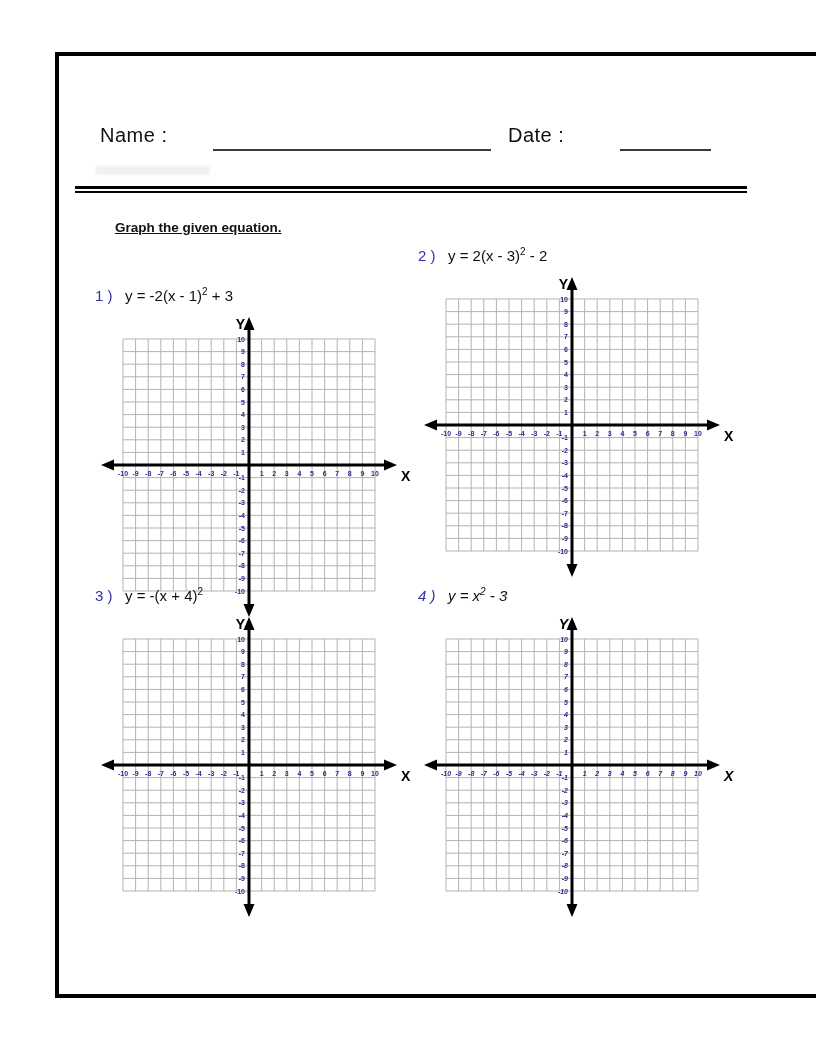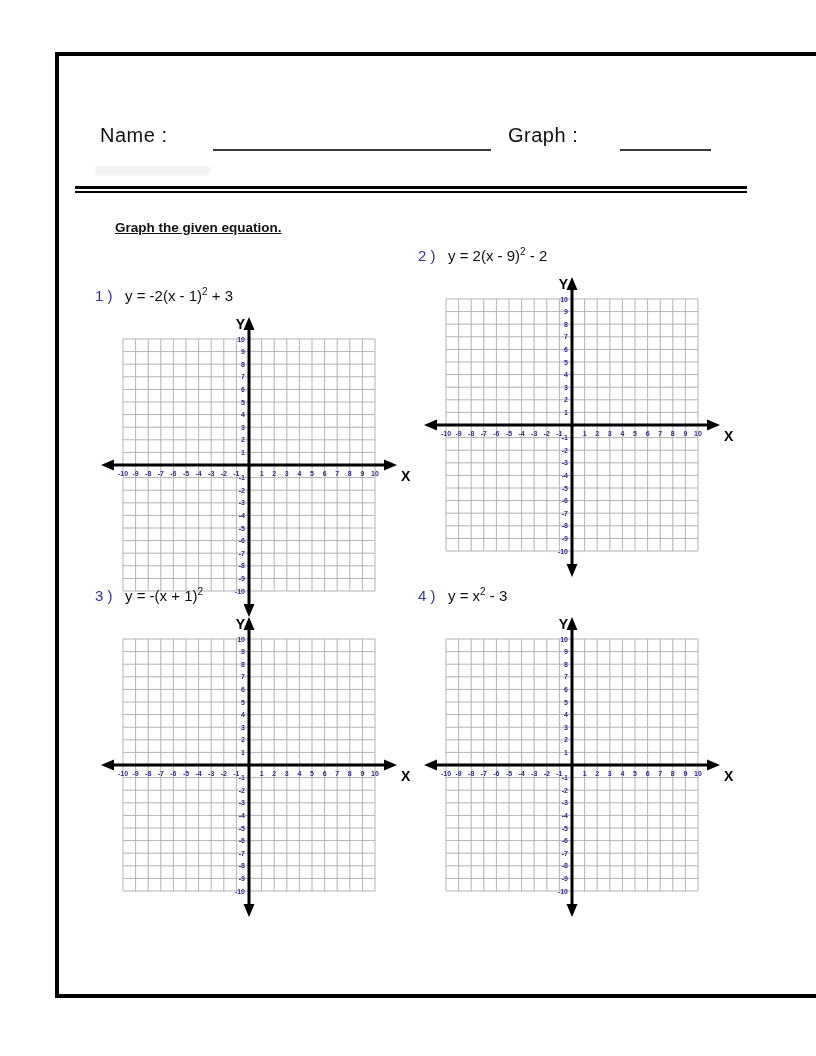--- a/index.html
+++ b/index.html
@@ -87,30 +87,30 @@
   .plot-svg {
     position: absolute;
     left: 4px;
     top: 26px;
     width: 320px;
     height: 310px;
   }
   .cell-1 { left: 36px;  top: 191px; margin-top: 40px; }
   .cell-2 { left: 359px; top: 191px; }
   .cell-3 { left: 36px;  top: 531px; }
-  .cell-4 { left: 359px; top: 531px; }
+  .cell-4 { left: 359px; top: 531px; font-style: italic; }
 </style>
 </head>
 <body>
 
 <div class="frame">
 
   <div class="abs header-label" style="left:41px; top:68px;">Name :</div>
   <div class="abs fill-line" style="left:154px; top:73px; width:278px;"></div>
-  <div class="abs header-label" style="left:449px; top:68px;">Graph :</div>
+  <div class="abs header-label" style="left:449px; top:68px;">Date :</div>
   <div class="abs fill-line" style="left:561px; top:73px; width:91px;"></div>
 
   <div class="abs smudge" style="left:36px; top:110px; width:115px; height:9px;"></div>
 
   <div class="abs double-rule" style="left:16px; top:130px; width:672px;"></div>
 
   <div class="abs instruction">Graph the given equation.</div>
 
   <div class="abs problem-cell cell-1">
     <div class="problem-head">
@@ -215,21 +215,21 @@
           <text x="146" y="267.9" style="font-family:&quot;Liberation Sans&quot;,sans-serif;font-size:7px;font-weight:bold;">-9</text>
           <text x="146" y="280.5" style="font-family:&quot;Liberation Sans&quot;,sans-serif;font-size:7px;font-weight:bold;">-10</text>
         </g>
         <text x="302" y="168" fill="#000000" style="font-family:&quot;Liberation Sans&quot;,sans-serif;font-size:14px;font-weight:bold;">X</text>
         <text x="146" y="16" fill="#000000" text-anchor="end" style="font-family:&quot;Liberation Sans&quot;,sans-serif;font-size:14px;font-weight:bold;">Y</text>
       </svg>
   </div>
 
   <div class="abs problem-cell cell-2">
     <div class="problem-head">
-      <span class="problem-number">2 )</span><span class="equation"><span>y = 2(x - 9)</span><sup>2</sup><span> - 2</span></span>
+      <span class="problem-number">2 )</span><span class="equation"><span>y = 2(x - 3)</span><sup>2</sup><span> - 2</span></span>
     </div>
     <svg class="plot-svg" viewBox="0 0 320 310">
         <g stroke="#b3b3b3" stroke-width="1">
           <line x1="24" y1="26" x2="24" y2="278"></line>
           <line x1="24" y1="278" x2="276" y2="278"></line>
           <line x1="36.60000000000001" y1="26" x2="36.60000000000001" y2="278"></line>
           <line x1="24" y1="265.4" x2="276" y2="265.4"></line>
           <line x1="49.2" y1="26" x2="49.2" y2="278"></line>
           <line x1="24" y1="252.8" x2="276" y2="252.8"></line>
           <line x1="61.8" y1="26" x2="61.8" y2="278"></line>
@@ -323,21 +323,21 @@
           <text x="146" y="267.9" style="font-family:&quot;Liberation Sans&quot;,sans-serif;font-size:7px;font-weight:bold;">-9</text>
           <text x="146" y="280.5" style="font-family:&quot;Liberation Sans&quot;,sans-serif;font-size:7px;font-weight:bold;">-10</text>
         </g>
         <text x="302" y="168" fill="#000000" style="font-family:&quot;Liberation Sans&quot;,sans-serif;font-size:14px;font-weight:bold;">X</text>
         <text x="146" y="16" fill="#000000" text-anchor="end" style="font-family:&quot;Liberation Sans&quot;,sans-serif;font-size:14px;font-weight:bold;">Y</text>
       </svg>
   </div>
 
   <div class="abs problem-cell cell-3">
     <div class="problem-head">
-      <span class="problem-number">3 )</span><span class="equation"><span>y = -(x + 1)</span><sup>2</sup><span></span></span>
+      <span class="problem-number">3 )</span><span class="equation"><span>y = -(x + 4)</span><sup>2</sup><span></span></span>
     </div>
     <svg class="plot-svg" viewBox="0 0 320 310">
         <g stroke="#b3b3b3" stroke-width="1">
           <line x1="24" y1="26" x2="24" y2="278"></line>
           <line x1="24" y1="278" x2="276" y2="278"></line>
           <line x1="36.60000000000001" y1="26" x2="36.60000000000001" y2="278"></line>
           <line x1="24" y1="265.4" x2="276" y2="265.4"></line>
           <line x1="49.2" y1="26" x2="49.2" y2="278"></line>
           <line x1="24" y1="252.8" x2="276" y2="252.8"></line>
           <line x1="61.8" y1="26" x2="61.8" y2="278"></line>

